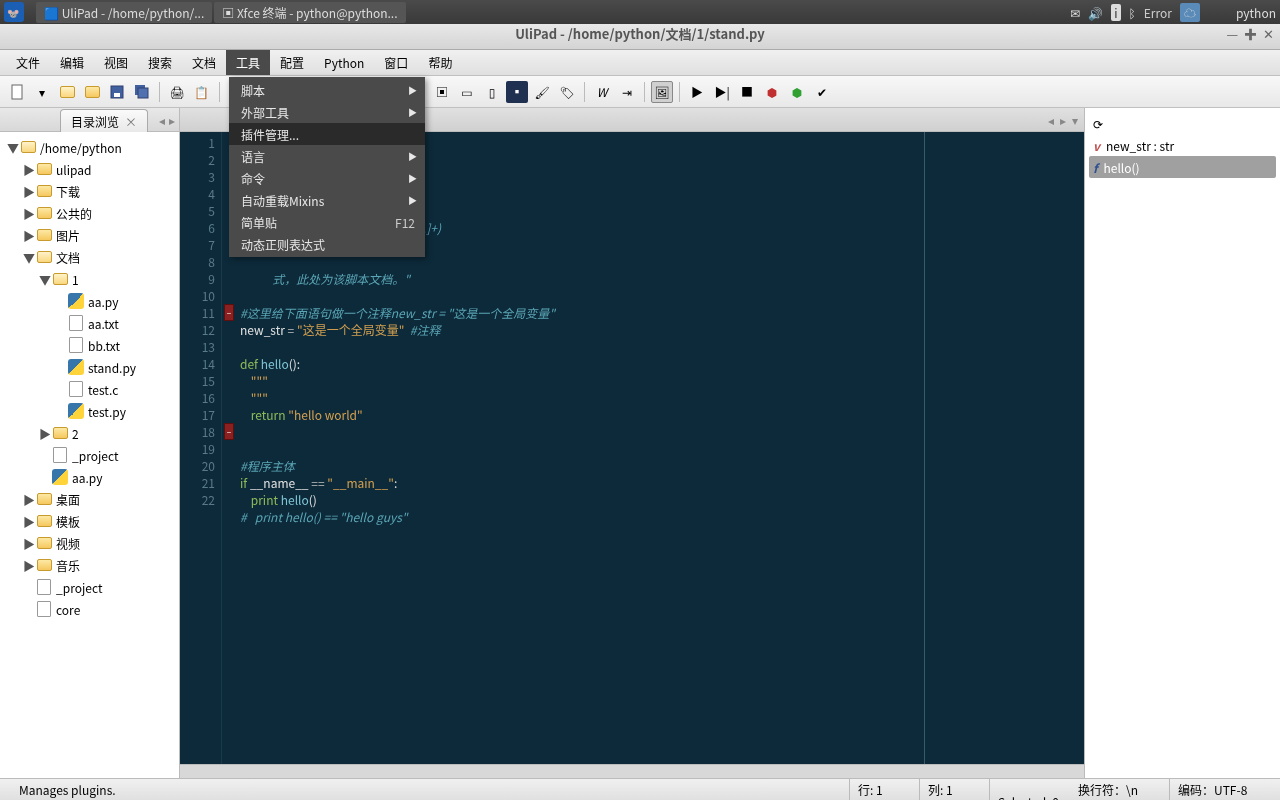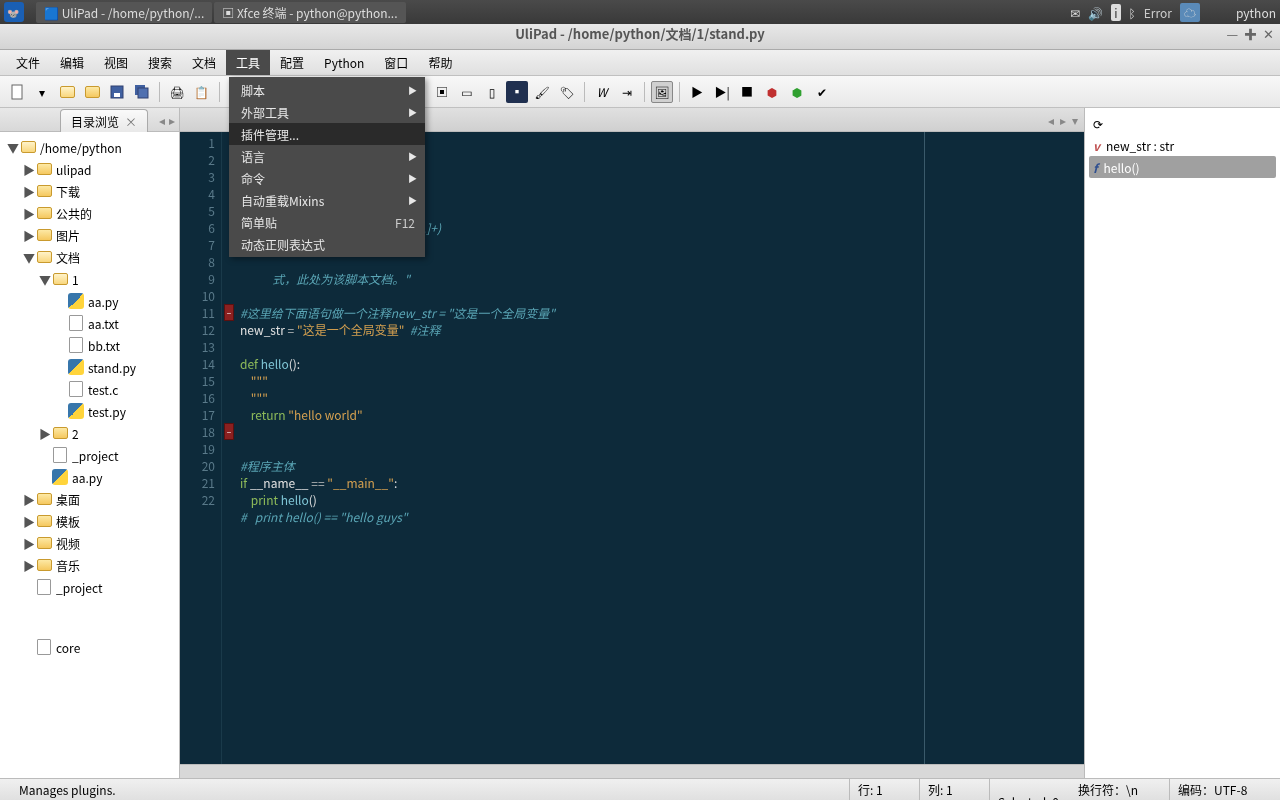--- a/index.html
+++ b/index.html
@@ -325,21 +325,21 @@
           </span>
           <span>音乐</span>
         </div>
         <div class="tree-row" style="padding-left: 20px;">
           <span class="tw"></span>
           <span class="tree-icon">
             <div class="file-icon"></div>
           </span>
           <span>_project</span>
         </div>
-        <div class="tree-row" style="padding-left: 20px; margin-top: 38px;">
+        <div class="tree-row" style="padding-left: 20px;">
           <span class="tw"></span>
           <span class="tree-icon">
             <div class="file-icon"></div>
           </span>
           <span>core</span>
         </div>
       </div>
   </div>
 
   <div class="editor-area">

